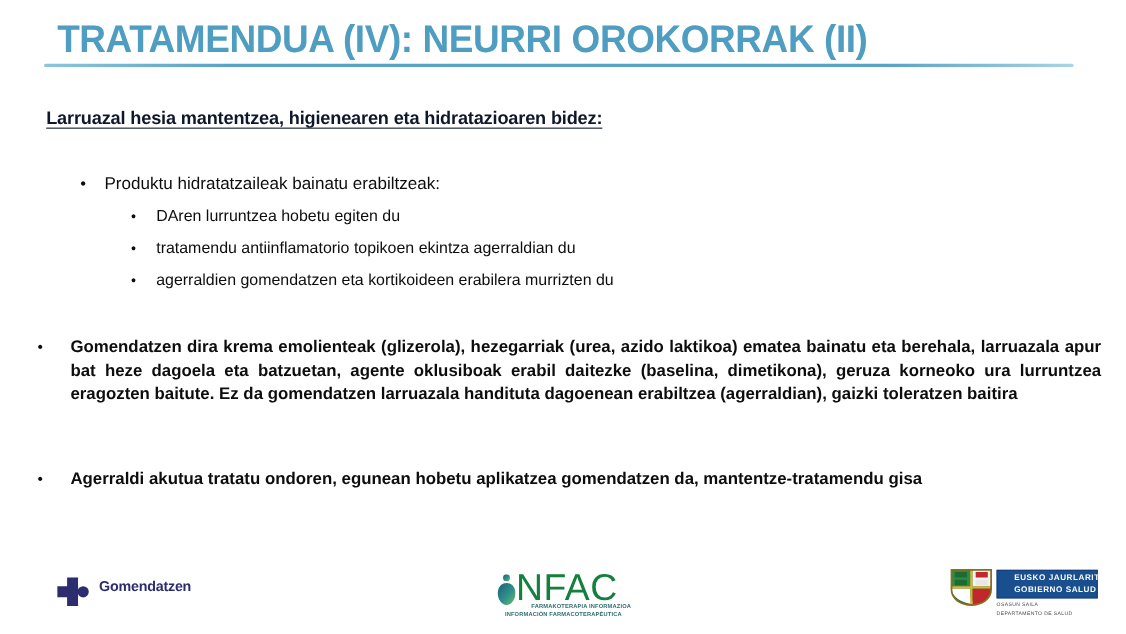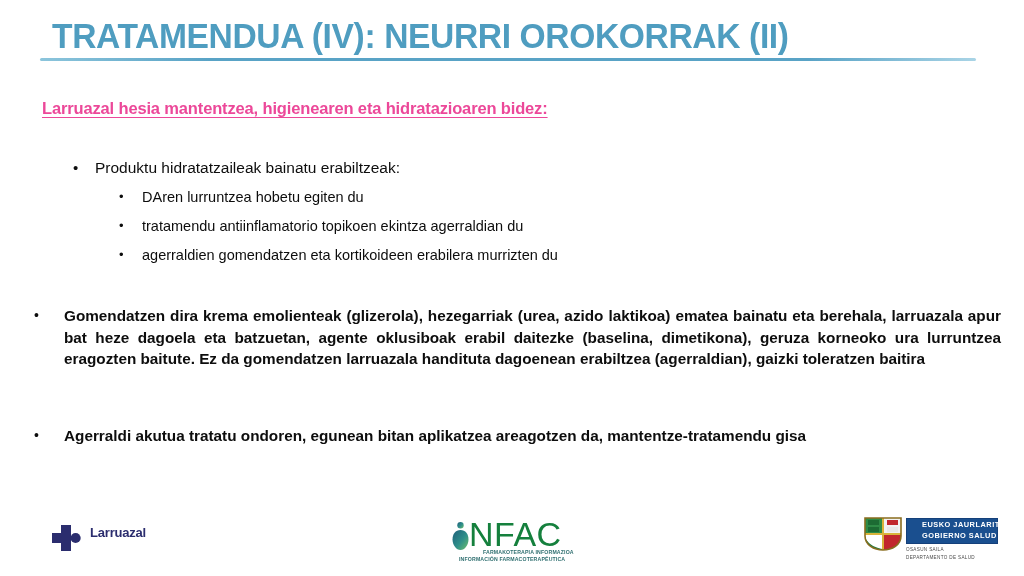--- a/index.html
+++ b/index.html
@@ -42,21 +42,21 @@
     border-radius: 2px;
   }
 
   
   .subtitle {
     position: absolute;
     left: 42px;
     top: 99px;
     font-size: 16.5px;
     font-weight: bold;
-    color: #ec4899;
+    color: #0f172a;
     text-decoration: underline;
     text-underline-offset: 3px;
     letter-spacing: -0.15px;
   }
 
   
   .lvl1 {
     position: absolute;
     display: flex;
     align-items: flex-start;
@@ -240,32 +240,32 @@
   <span class="txt">agerraldien gomendatzen eta kortikoideen erabilera murrizten du</span>
 </div>
 
 <div class="para" id="para-1">
   <span class="bul">•</span>
   <span class="txt">Gomendatzen dira krema emolienteak (glizerola), hezegarriak (urea, azido laktikoa) ematea bainatu eta berehala, larruazala apur bat heze dagoela eta batzuetan, agente oklusiboak erabil daitezke (baselina, dimetikona), geruza korneoko ura lurruntzea eragozten baitute. Ez da gomendatzen larruazala handituta dagoenean erabiltzea (agerraldian), gaizki toleratzen baitira</span>
 </div>
 
 <div class="para" id="para-2">
   <span class="bul">•</span>
-  <span class="txt">Agerraldi akutua tratatu ondoren, egunean bitan aplikatzea areagotzen da, mantentze-tratamendu gisa</span>
+  <span class="txt">Agerraldi akutua tratatu ondoren, egunean hobetu aplikatzea gomendatzen da, mantentze-tratamendu gisa</span>
 </div>
 
 <div class="logo-osakidetza">
   <svg class="osk-mark" viewBox="0 0 34 30">
     <path d="M0 10 h9 V2 h10 v8 h6 a9 9 0 0 1 0 0 v10 h-6 v8 H9 v-8 H0 Z" fill="#2b2d6e"></path>
     <path d="M19 2 a13 13 0 0 1 0 26 a10.5 10.5 0 0 0 0 -26 Z" fill="#2b2d6e"></path>
     <circle cx="23.5" cy="15" r="5.2" fill="#2b2d6e"></circle>
     <path d="M19 3.6 a11.4 11.4 0 0 1 0 22.8 Z" fill="#ffffff"></path>
     <circle cx="23.6" cy="15" r="5.1" fill="#2b2d6e"></circle>
   </svg>
-  <div class="osk-text">Larruazal</div>
+  <div class="osk-text">Gomendatzen</div>
 </div>
 
 <div class="logo-infac">
   <svg class="infac-i" viewBox="0 0 17 28">
     <defs>
       <linearGradient id="infacGrad" x1="0" y1="0" x2="1" y2="1">
         <stop offset="0%" stop-color="#1f5f7a"></stop>
         <stop offset="55%" stop-color="#2f8f8a"></stop>
         <stop offset="100%" stop-color="#6fbf6a"></stop>
       </linearGradient>

